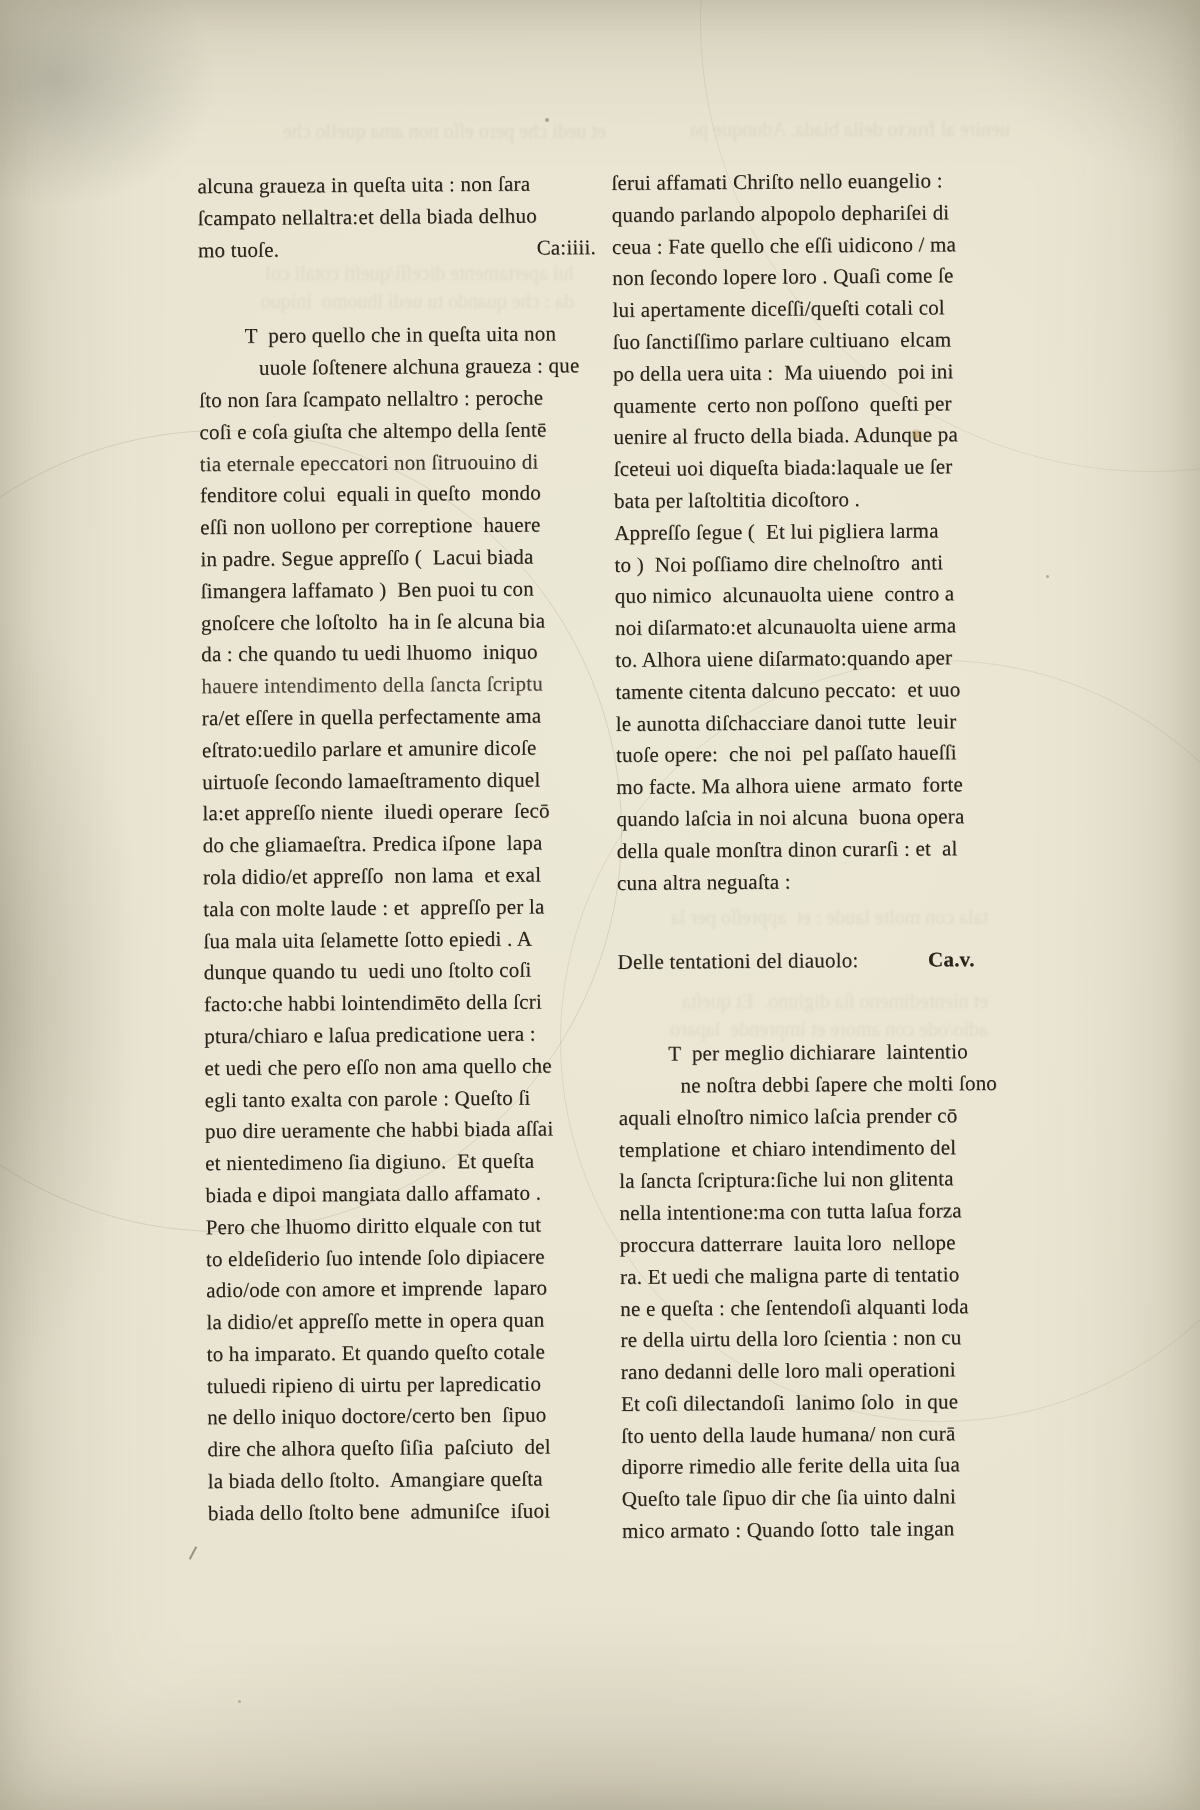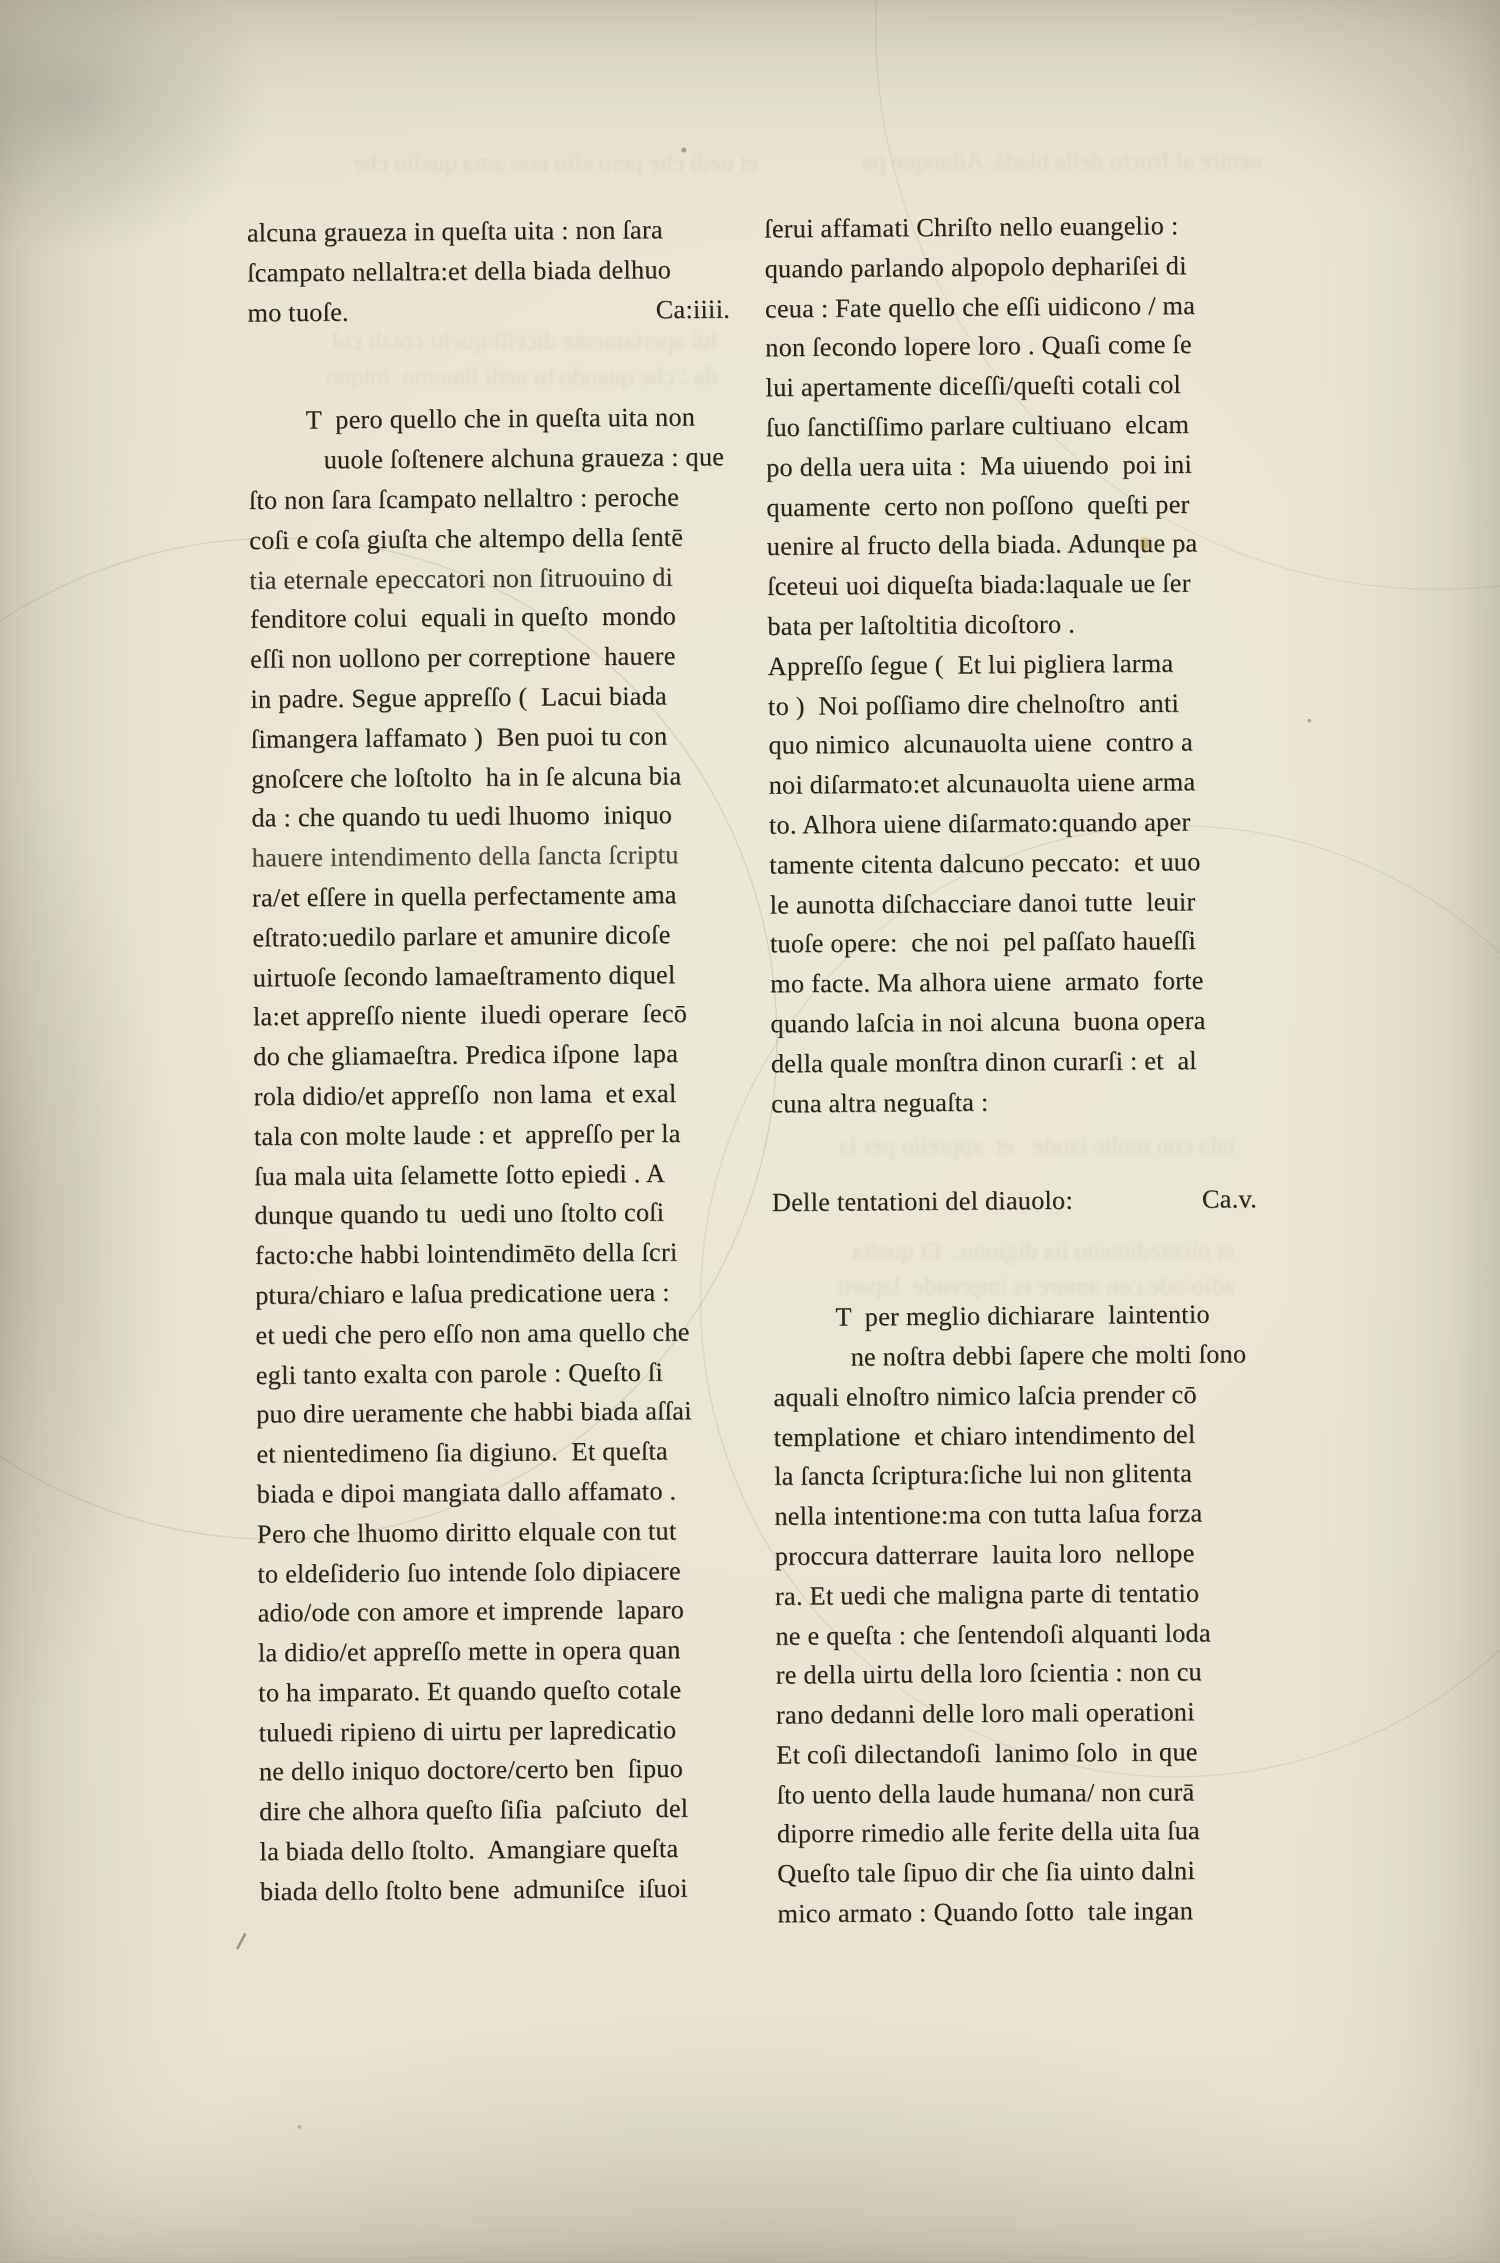--- a/index.html
+++ b/index.html
@@ -42,22 +42,22 @@
   .col{position:absolute;top:168px;width:402px;}
   .col.left{left:196px;}
   .col.right{left:610px;}
   .tline,.line{
     display:block;height:31.8px;line-height:31.8px;white-space:pre;
     letter-spacing:0.2px;
     text-shadow:0.4px 0.4px 0.5px rgba(45,38,28,0.42);
   }
   .line{display:flex;}
   .chap-ref{margin-left:auto;}
-  .chap-line .chap-ref{margin-right:16px;}
-  .heading .chap-ref{margin-right:14px;}
+  .chap-line .chap-ref{margin-right:4px;}
+  .heading .chap-ref{margin-right:45px;font-weight:bold;}
   .gap-intro{height:55px;}
   .gap-before-heading{height:48px;}
   .gap-after-heading{height:60px;}
   .para1 .tline:nth-child(1){padding-left:46px;}
   .para1 .tline:nth-child(2){padding-left:60px;}
   .para2 .tline:nth-child(1){padding-left:50px;}
   .para2 .tline:nth-child(2){padding-left:62px;}
   
   .para1 .tline:nth-child(12){opacity:0.82;}
   .para1 .tline:nth-child(5){opacity:0.90;}

